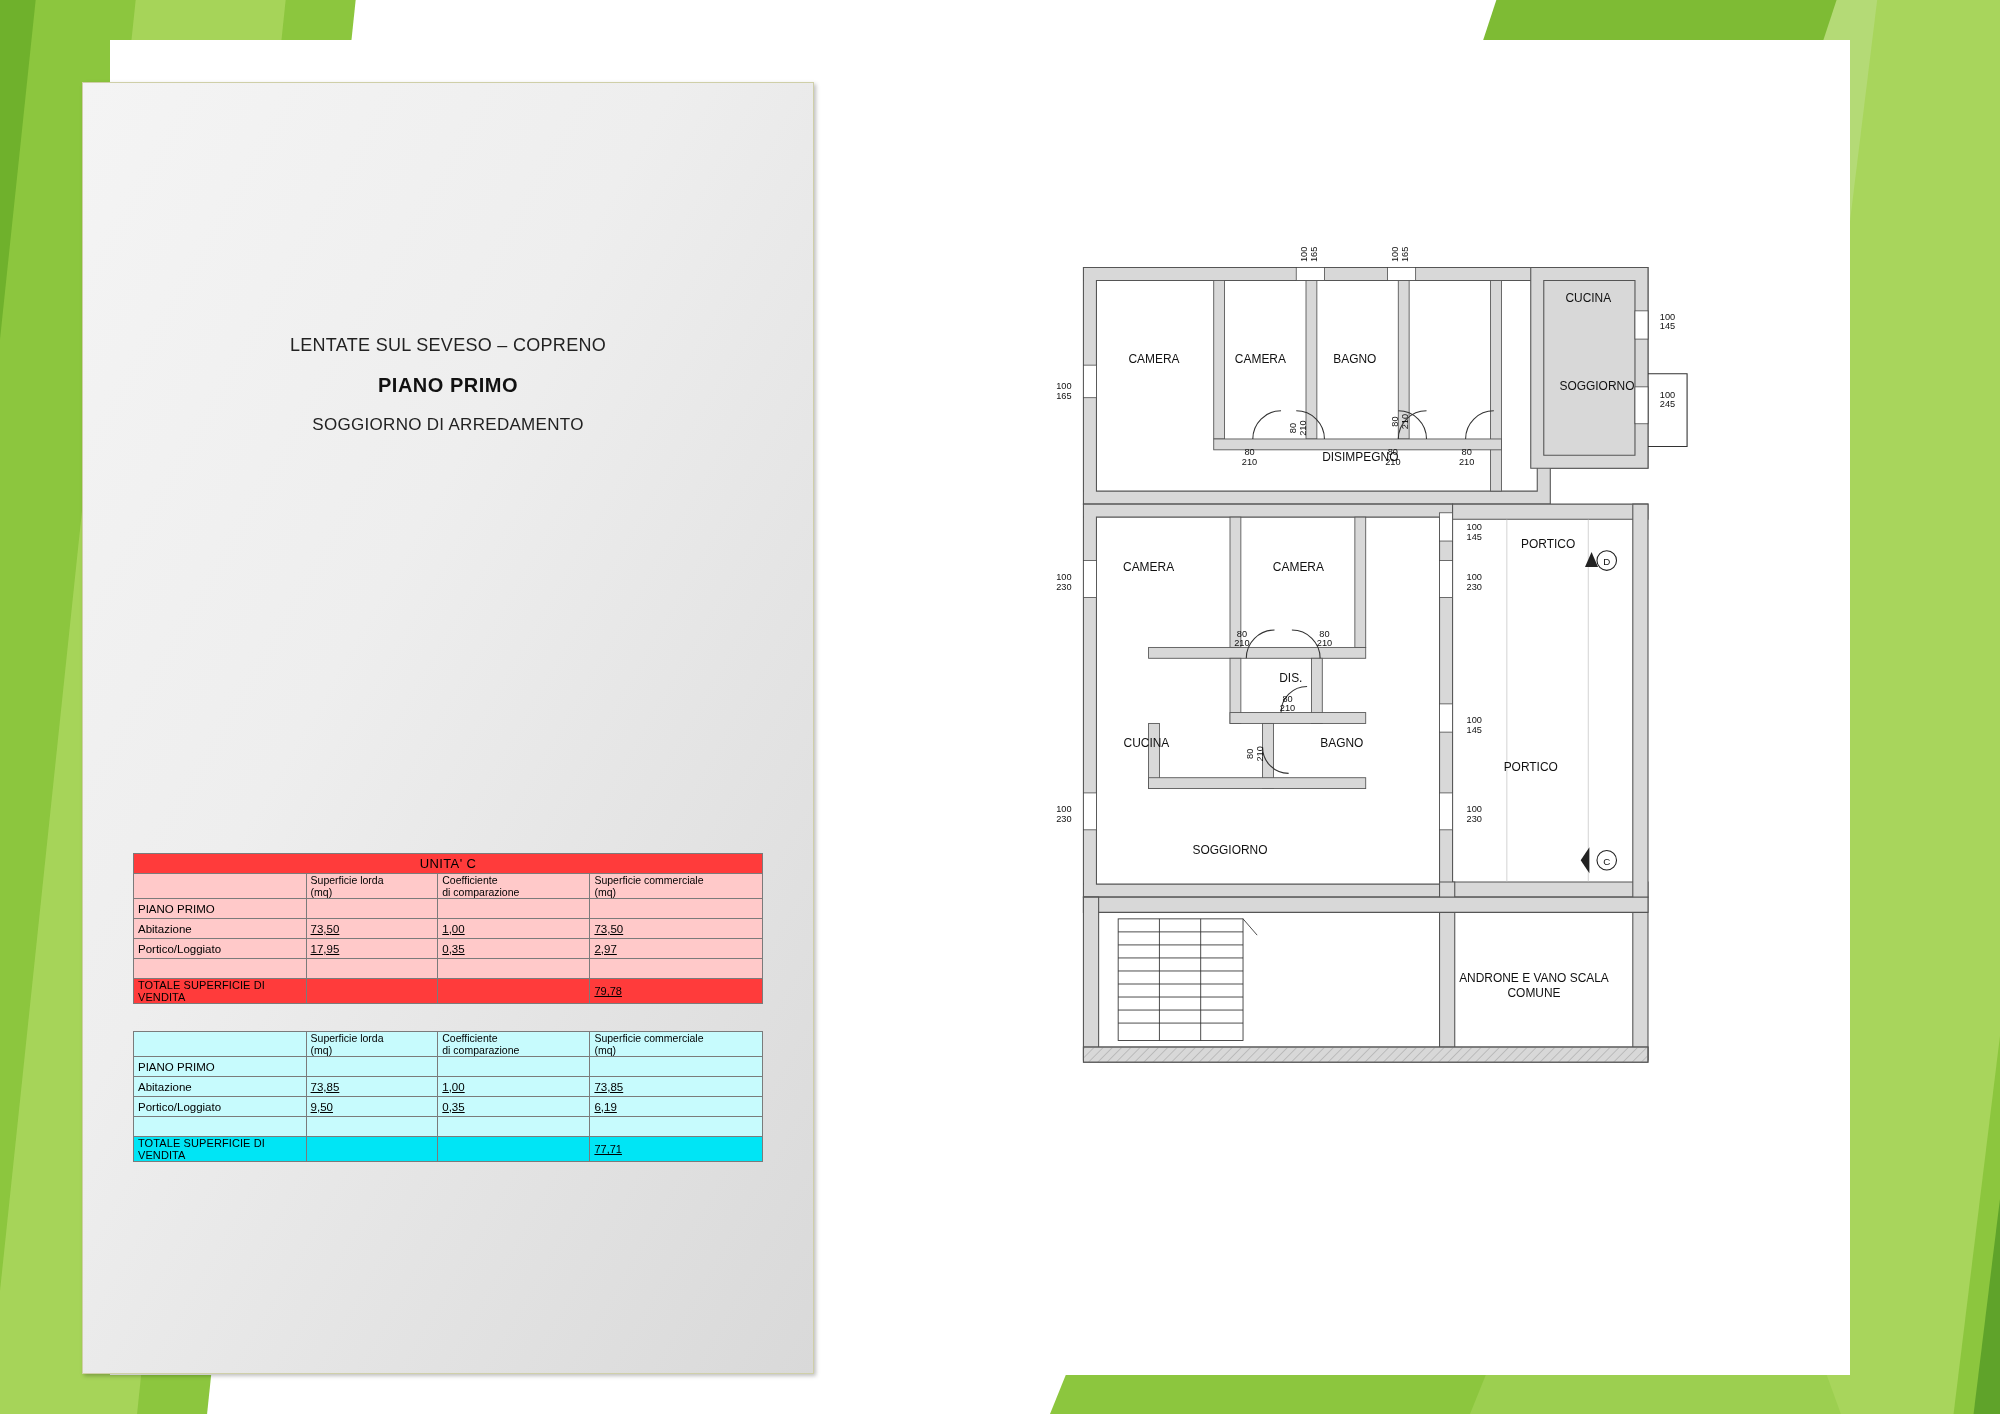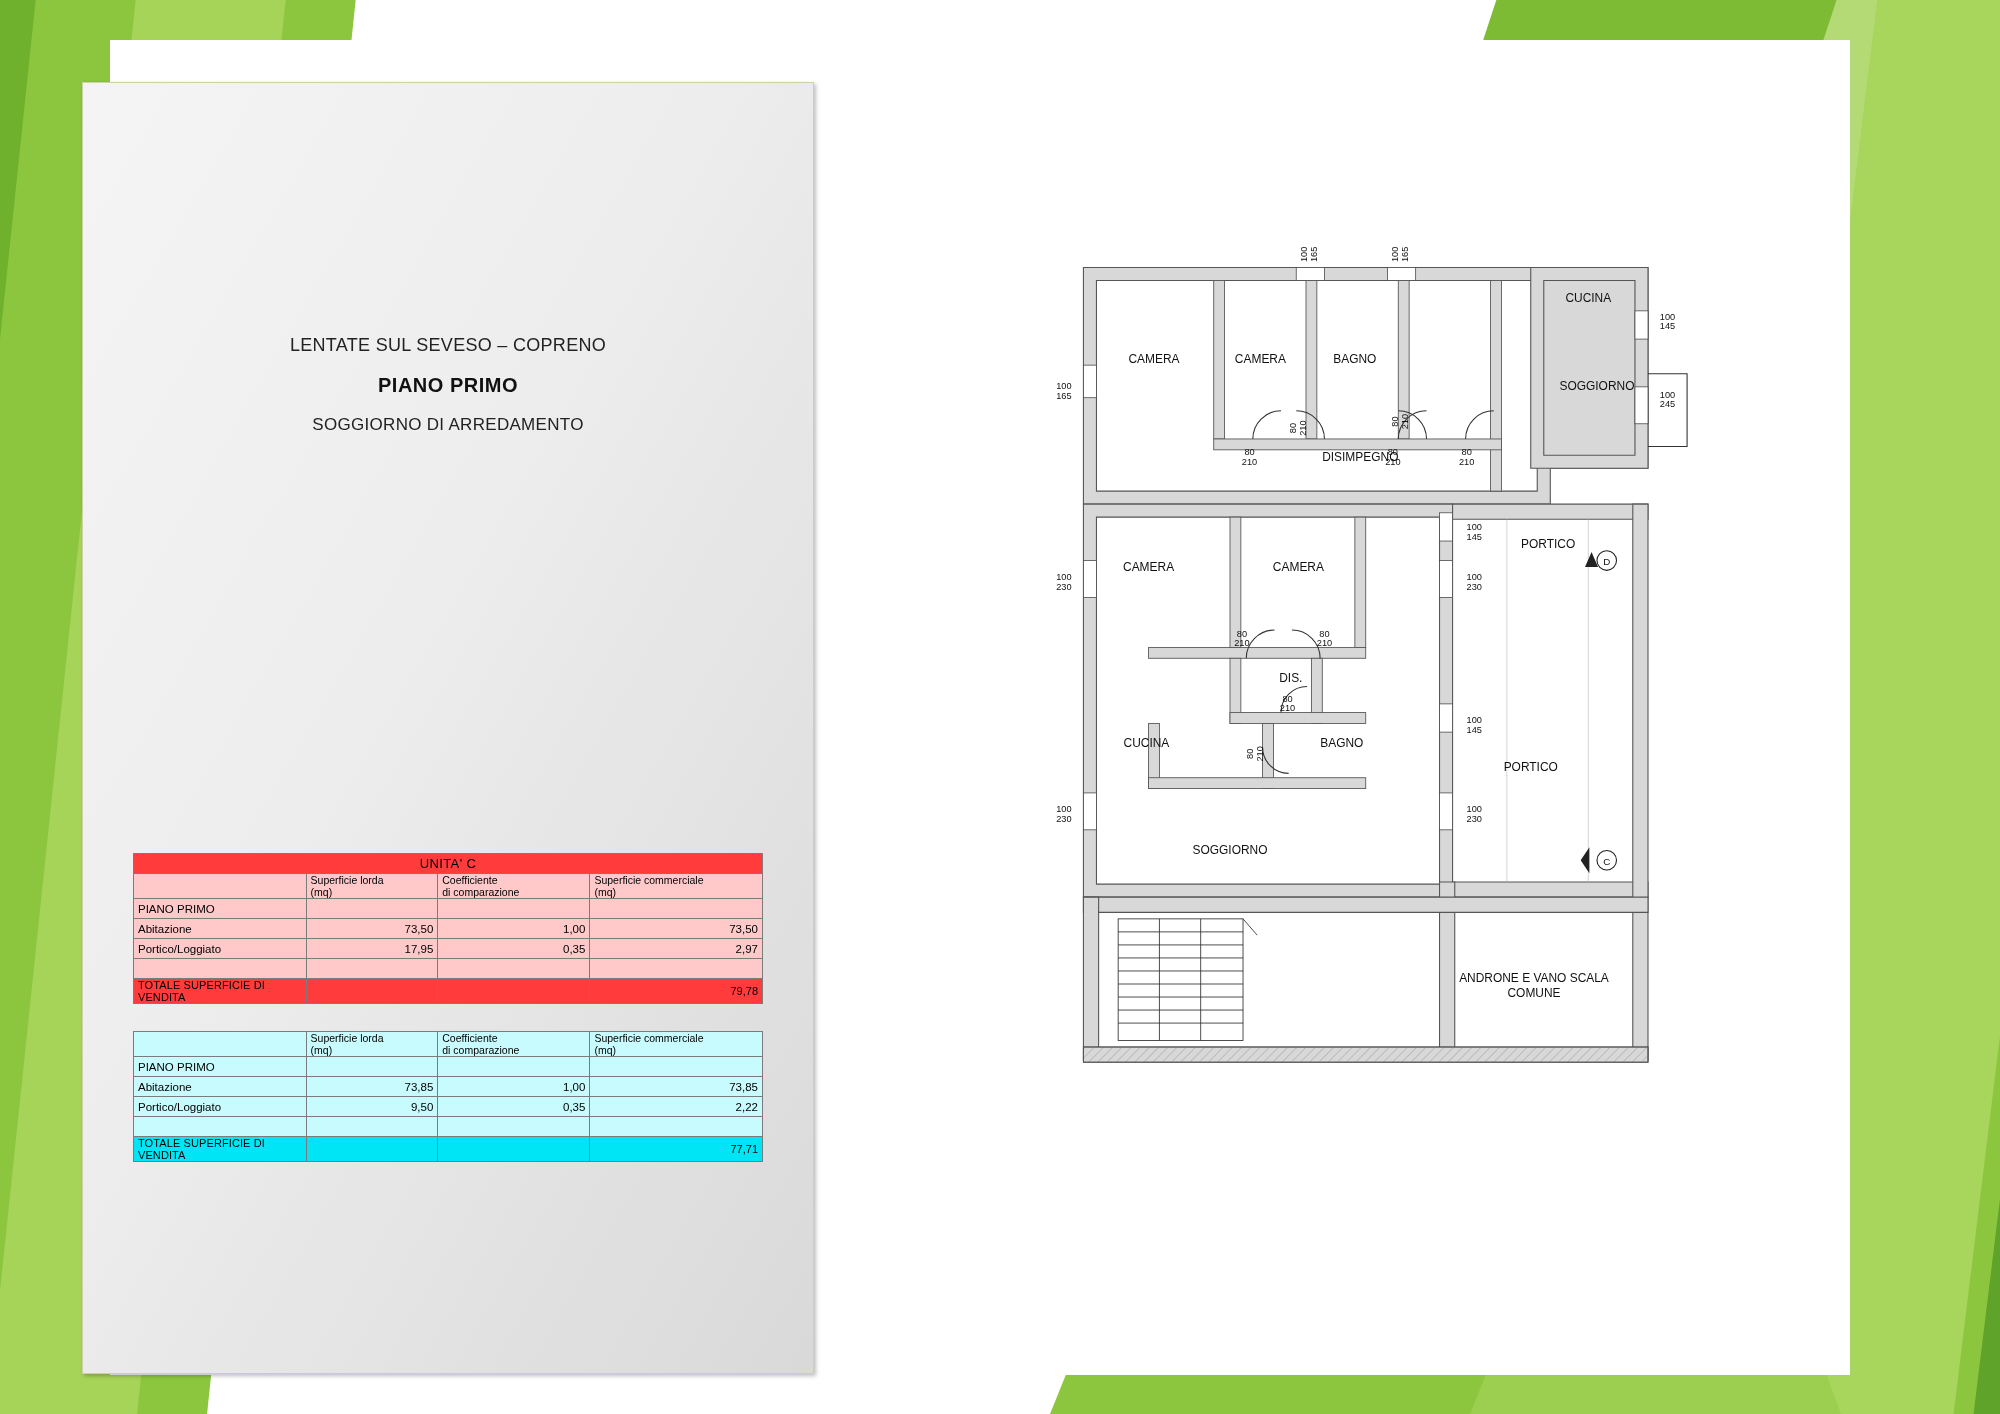--- a/index.html
+++ b/index.html
@@ -51,21 +51,21 @@
   .subtitle { color:#222; font-size:18px; margin-top:22px; letter-spacing:.3px; }
   .floor { color:#111; font-size:20px; margin-top:18px; font-weight:bold; letter-spacing:.5px;}
   .proposal { color:#222; font-size:17px; margin-top:18px; letter-spacing:.3px; }
 
   
   .tbl-wrap { position:absolute; left:50px; width:630px; }
   table.surf { border-collapse:collapse; width:630px; font-size:11.5px; color:#000; }
   table.surf td { border:1px solid #7b7b7b; height:19px; padding:0 4px; }
   .hdr-row td { text-align:center; font-size:13px; height:24px; letter-spacing:.4px; }
   .subhdr td { text-align:left; font-size:10.5px; line-height:1.15; height:32px; }
-  .num { text-align:right; }
+  .num { text-align:left;text-decoration:underline; }
   .lbl { text-align:left; }
   .tot td { font-size:11px; }
   .tot .lbl { letter-spacing:.1px; }
 
   
   .unitC .hdr-row td { background:#ff3b3b; }
   .unitC td { background:#ffc9c9;margin-left:12px; }
   .unitC .subhdr td { background:#ffc9c9; }
   .unitC .tot td { background:#ff3b3b; }
   
@@ -185,21 +185,21 @@
       <tr>
         <td class="lbl">Abitazione</td>
         <td class="num">73,85</td>
         <td class="num">1,00</td>
         <td class="num">73,85</td>
       </tr>
       <tr>
         <td class="lbl">Portico/Loggiato</td>
         <td class="num">9,50</td>
         <td class="num">0,35</td>
-        <td class="num">2,22</td>
+        <td class="num">6,19</td>
       </tr>
       <tr>
         <td></td>
         <td></td>
         <td></td>
         <td></td>
       </tr>
       <tr class="tot">
         <td class="lbl">TOTALE SUPERFICIE DI VENDITA</td>
         <td></td>

